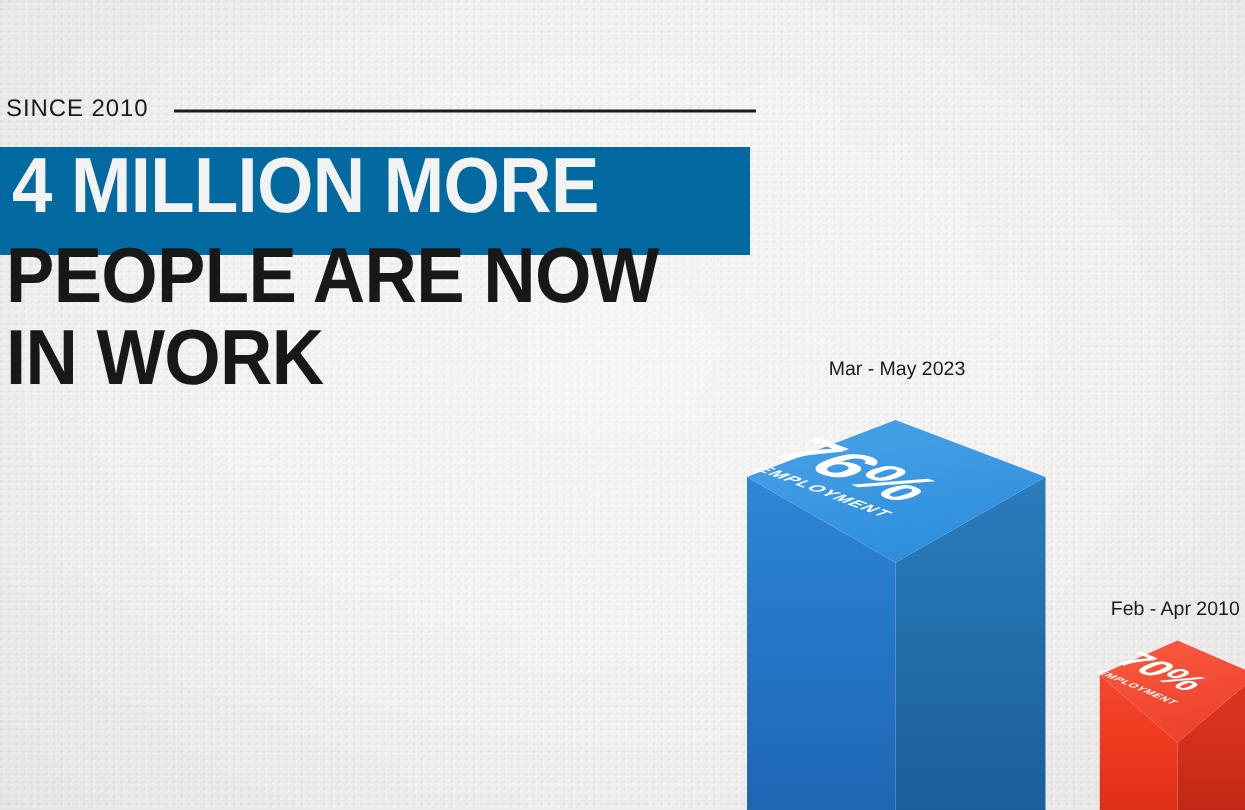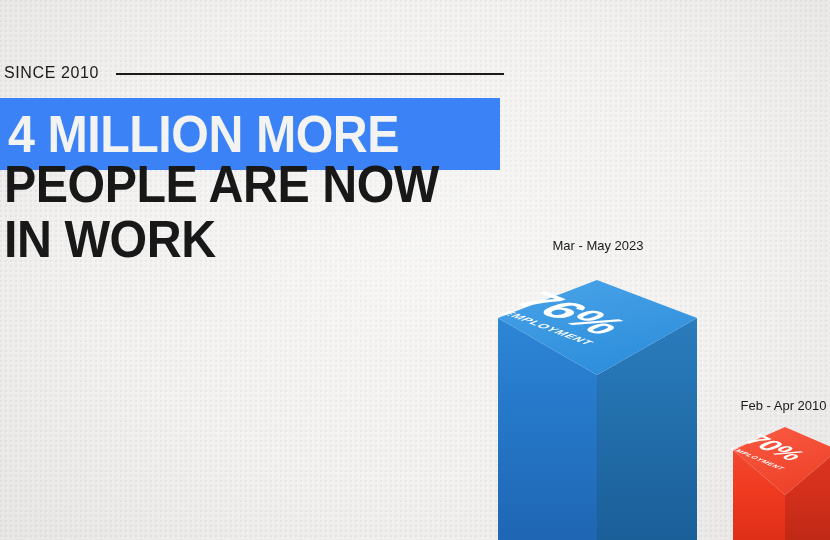--- a/index.html
+++ b/index.html
@@ -35,22 +35,22 @@
     font-size:16px;letter-spacing:0.6px;color:#1a1a1a;
     font-weight:400;white-space:nowrap;
     font-family:"Liberation Sans", sans-serif;
   }
   #since-rule{
     flex:1;height:0;border-top:2px solid #1a1a1a;margin-left:17px;margin-top:2px;
   }
 
   #banner{
     position:absolute;left:0px;top:98px;width:500px;height:72px;
-    background:#3b82f6;
-    display:flex;align-items:center;
+    background:#0369a1;
+    display:flex;
   }
   #banner-text{
     color:#f3f3f1;
     font-size:52px;line-height:52px;
     font-weight:bold;
     letter-spacing:-0.5px;
     transform:scaleX(0.93);
     transform-origin:left center;
     margin-left:8px;
     white-space:nowrap;

